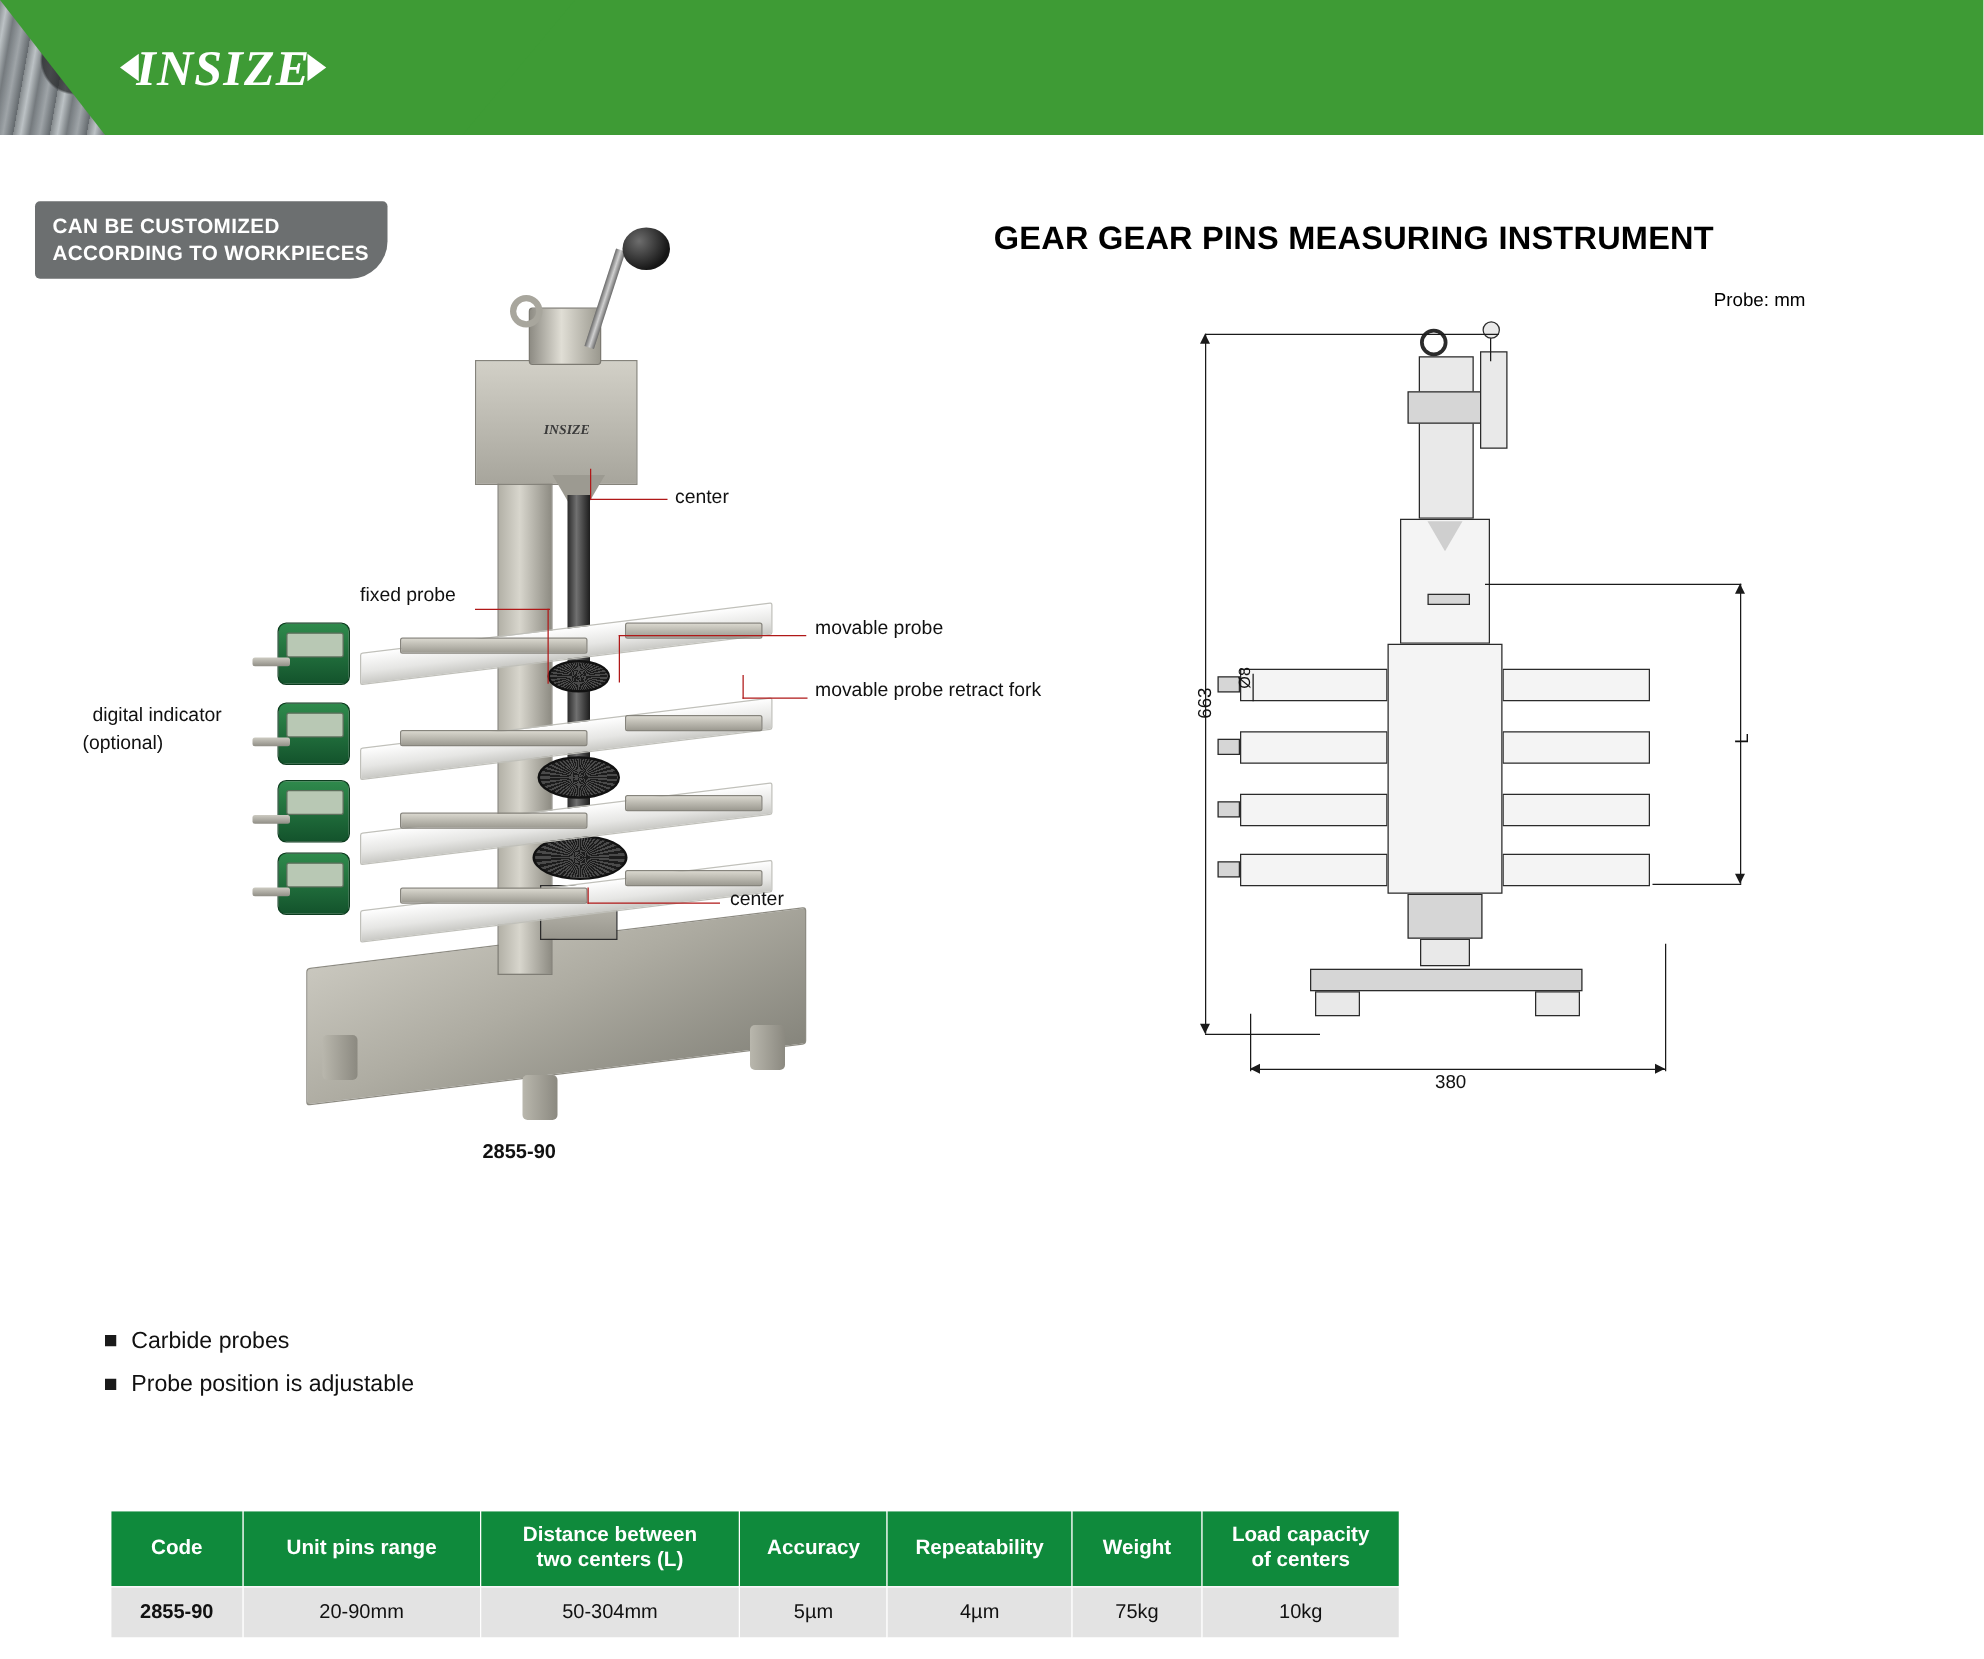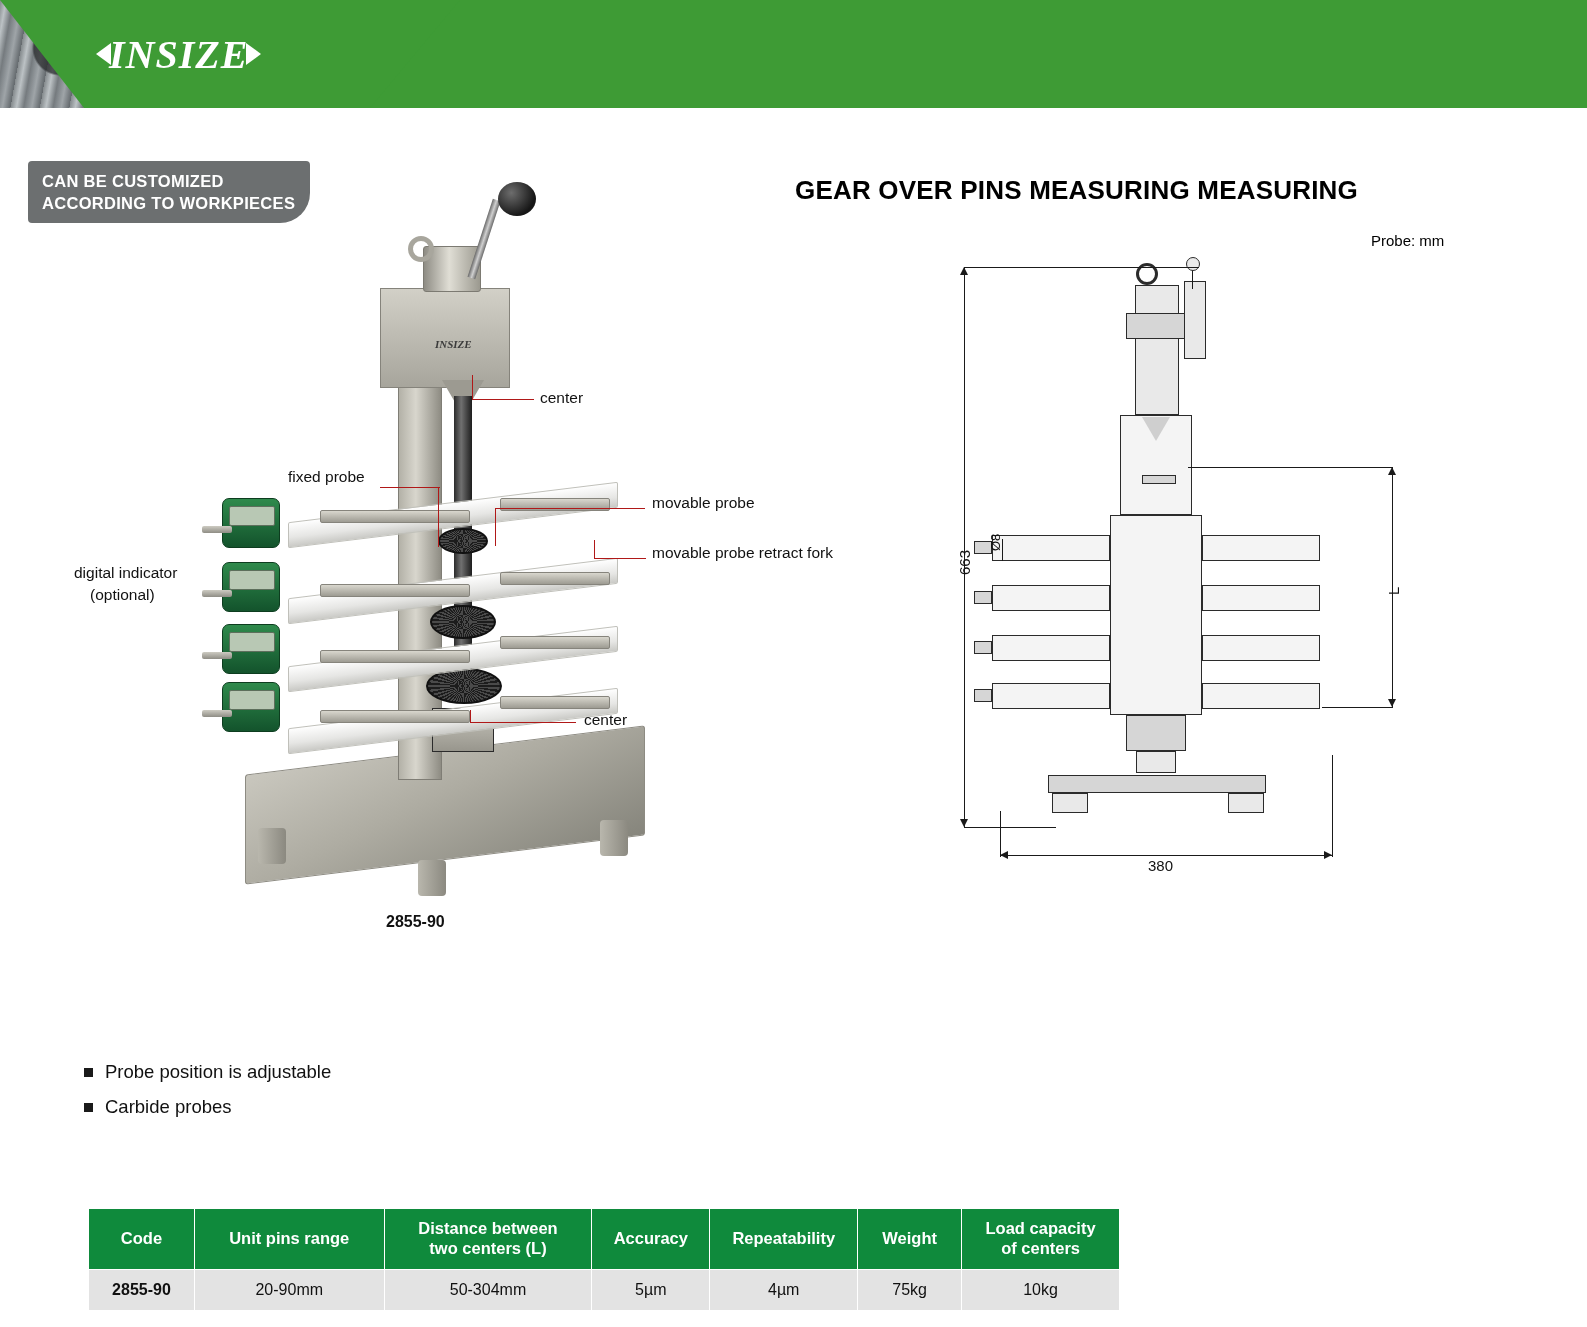--- a/index.html
+++ b/index.html
@@ -371,21 +371,21 @@
       <span class="logo-text">INSIZE</span>
       <span class="logo-arrow-r"></span>
     </div>
   </div>
 
   <div class="callout">
     <div>CAN BE CUSTOMIZED</div>
     <div>ACCORDING TO WORKPIECES</div>
   </div>
 
-  <div class="main-title">GEAR OVER PINS MEASURING MEASURING</div>
+  <div class="main-title">GEAR GEAR PINS MEASURING INSTRUMENT</div>
   <div class="unit-label">Probe: mm</div>
 
   <div class="photo-area">
 
     <div class="machine-base"></div>
     <div class="foot" style="left:78px; top:648px;"></div>
     <div class="foot" style="left:238px; top:680px;"></div>
     <div class="foot" style="left:420px; top:640px;"></div>
 
     <div class="column"></div>
@@ -451,21 +451,21 @@
 
   <div class="lbl" style="left:652px; top:494px;">movable probe</div>
   <div class="leader" style="left:495px; top:508px; width:150px;"></div>
   <div class="leader-v" style="left:495px; top:508px; height:38px;"></div>
 
   <div class="lbl" style="left:652px; top:544px;">movable probe retract fork</div>
   <div class="leader" style="left:594px; top:558px; width:52px;"></div>
   <div class="leader-v" style="left:594px; top:540px; height:19px;"></div>
 
   <div class="lbl" style="left:74px; top:564px;">digital indicator</div>
-  <div class="lbl" style="left:90px; top:586px;">(optional)</div>
+  <div class="lbl" style="left:66px; top:586px;">(optional)</div>
 
   <div class="lbl" style="left:584px; top:711px;">center</div>
   <div class="leader" style="left:470px; top:722px; width:106px;"></div>
   <div class="leader-v" style="left:470px; top:710px; height:13px;"></div>
 
   <div class="drawing">
 
     <div class="part" style="left:205px; top:30px; width:44px; height:130px;"></div>
     <div class="part part-d" style="left:196px; top:58px; width:64px; height:26px;"></div>
     <div class="part" style="left:254px; top:26px; width:22px; height:78px;"></div>
@@ -519,25 +519,25 @@
     <div class="arrow-left" style="left:70px; top:596px;"></div>
     <div class="arrow-right" style="left:394px; top:596px;"></div>
     <div class="dl dl-v" style="left:70px; top:556px; height:46px;"></div>
     <div class="dl dl-v" style="left:402px; top:500px; height:102px;"></div>
     <div class="dim-text" style="left:218px; top:602px;">380</div>
   </div>
 
   <div class="features">
     <div class="feature-row">
       <span class="bullet"></span>
-      <span class="feature-text">Probe position is adjustable</span>
+      <span class="feature-text">Carbide probes</span>
     </div>
     <div class="feature-row">
       <span class="bullet"></span>
-      <span class="feature-text">Carbide probes</span>
+      <span class="feature-text">Probe position is adjustable</span>
     </div>
   </div>
 
   <table class="spec-table">
     <thead>
       <tr>
         <th style="width:106px;">Code</th>
         <th style="width:190px;">Unit pins range</th>
         <th style="width:208px;">
           <div>Distance between</div>

